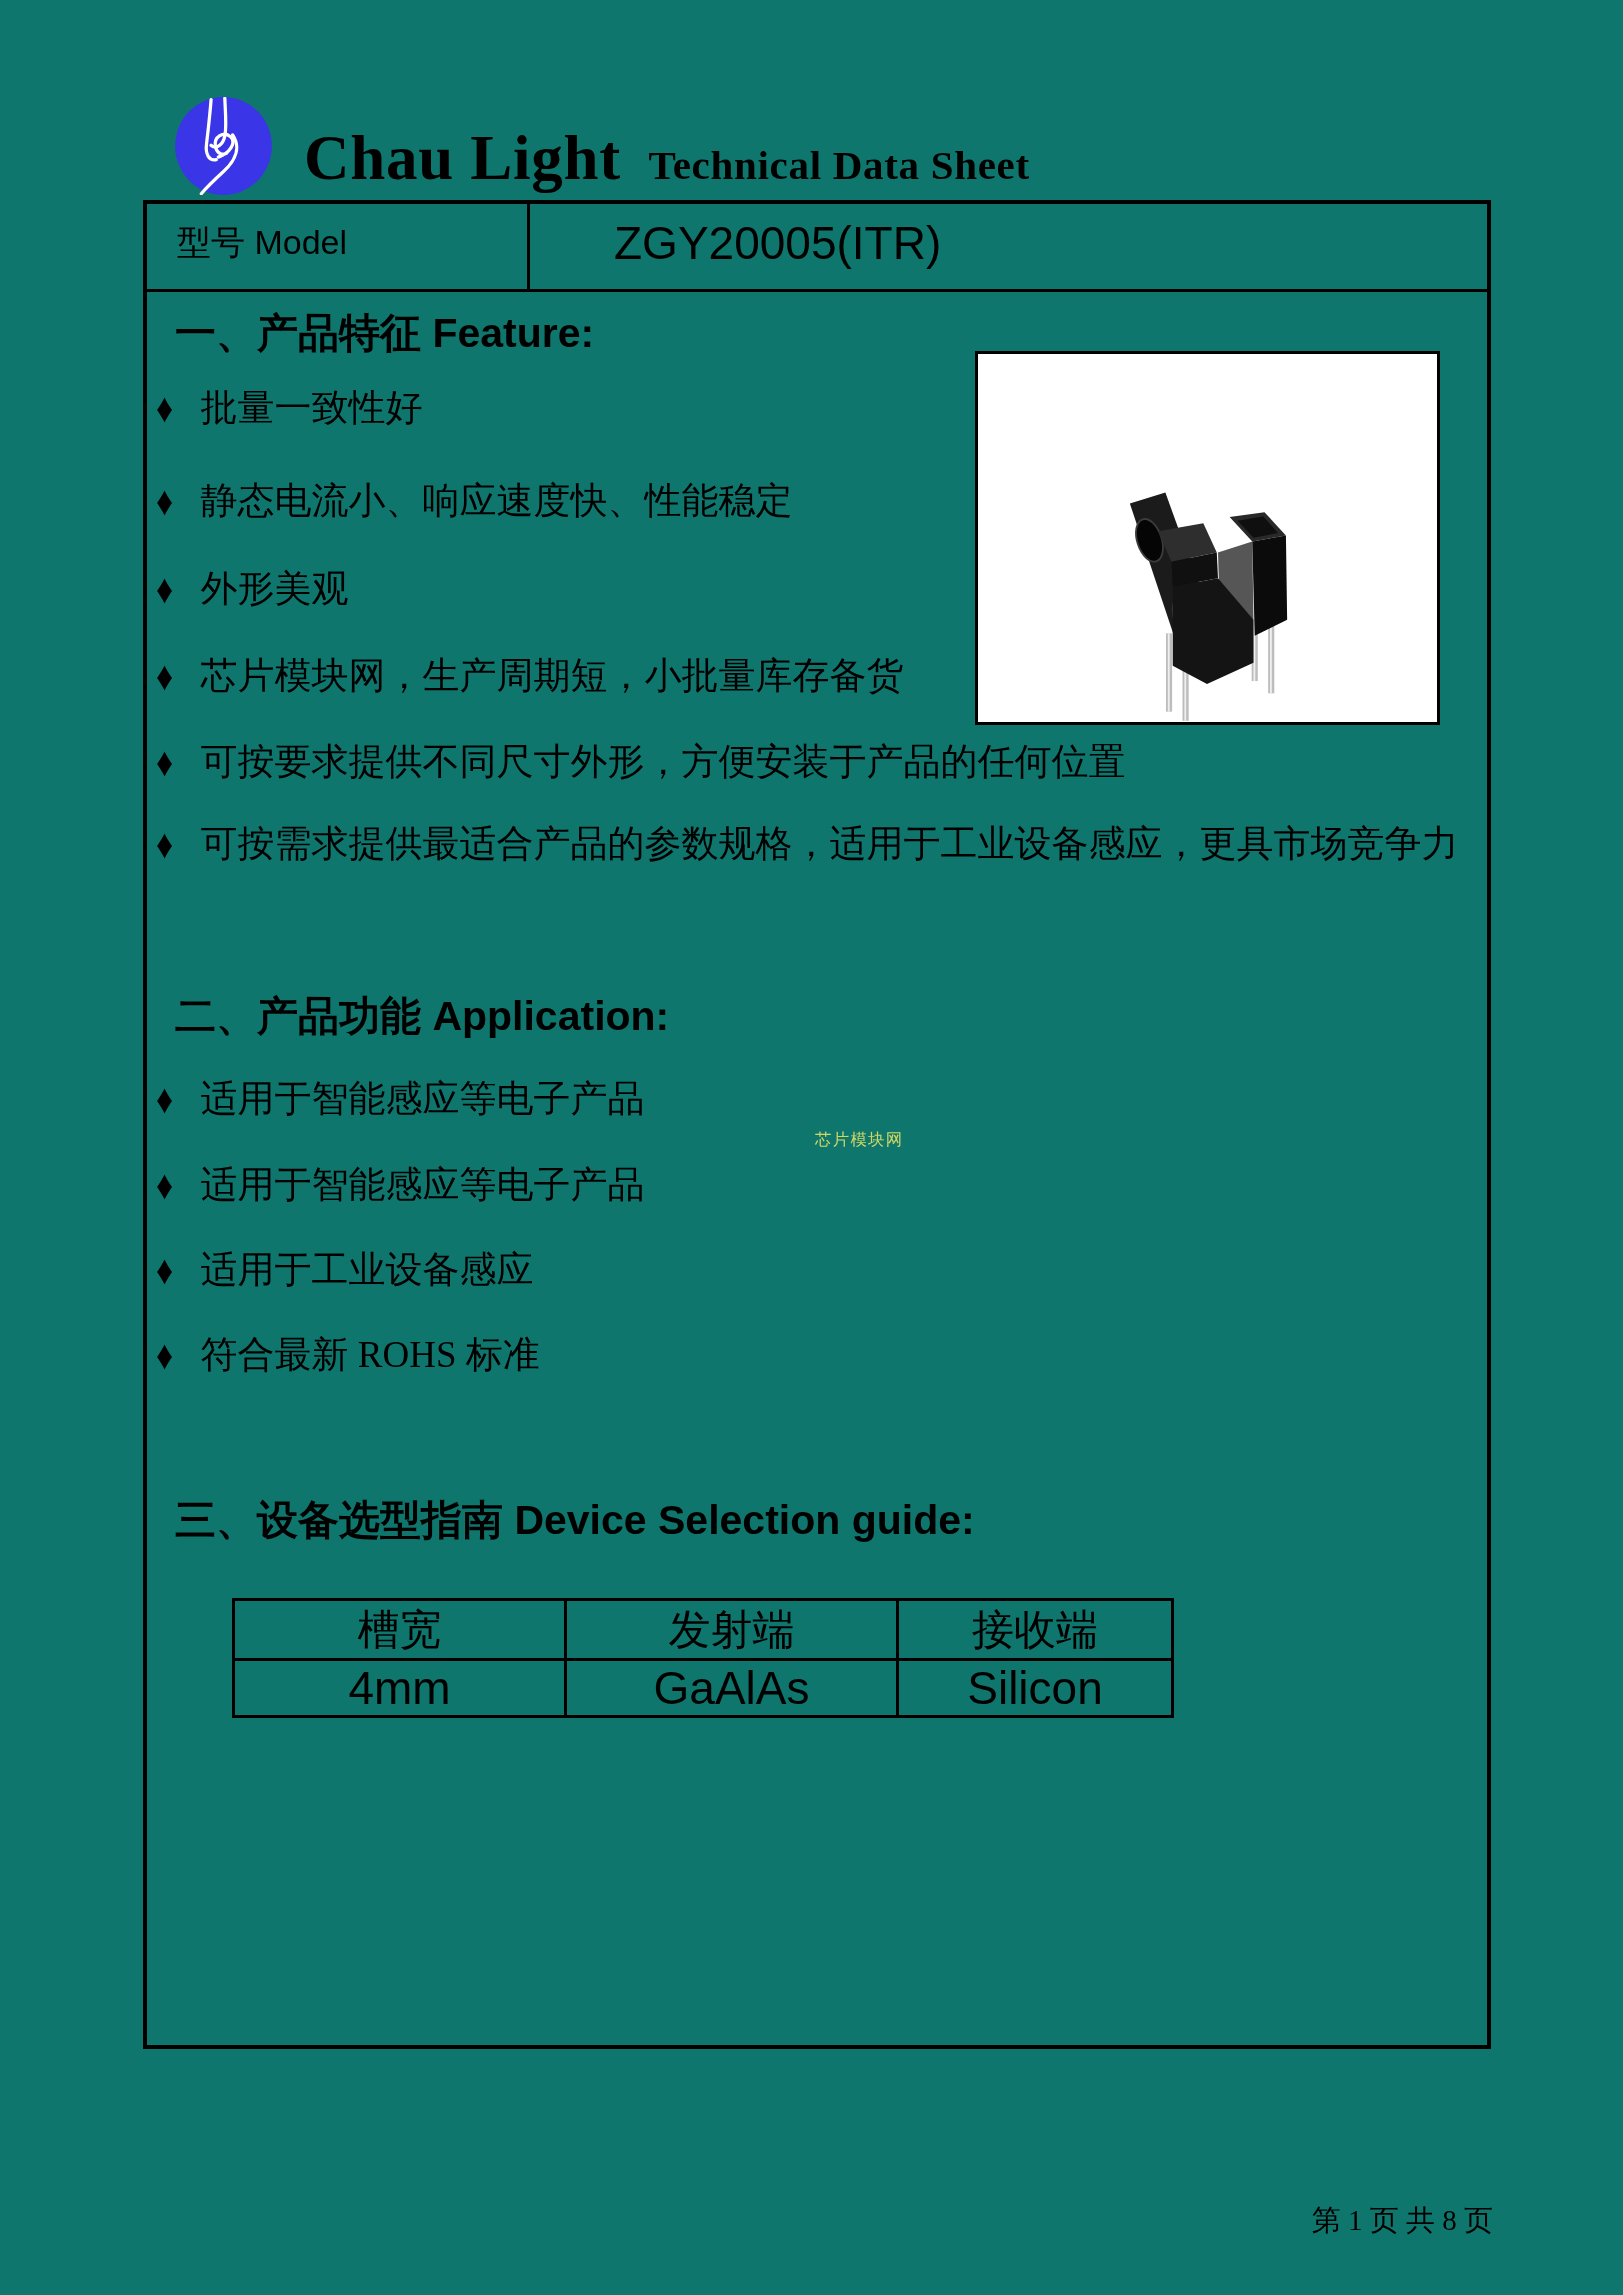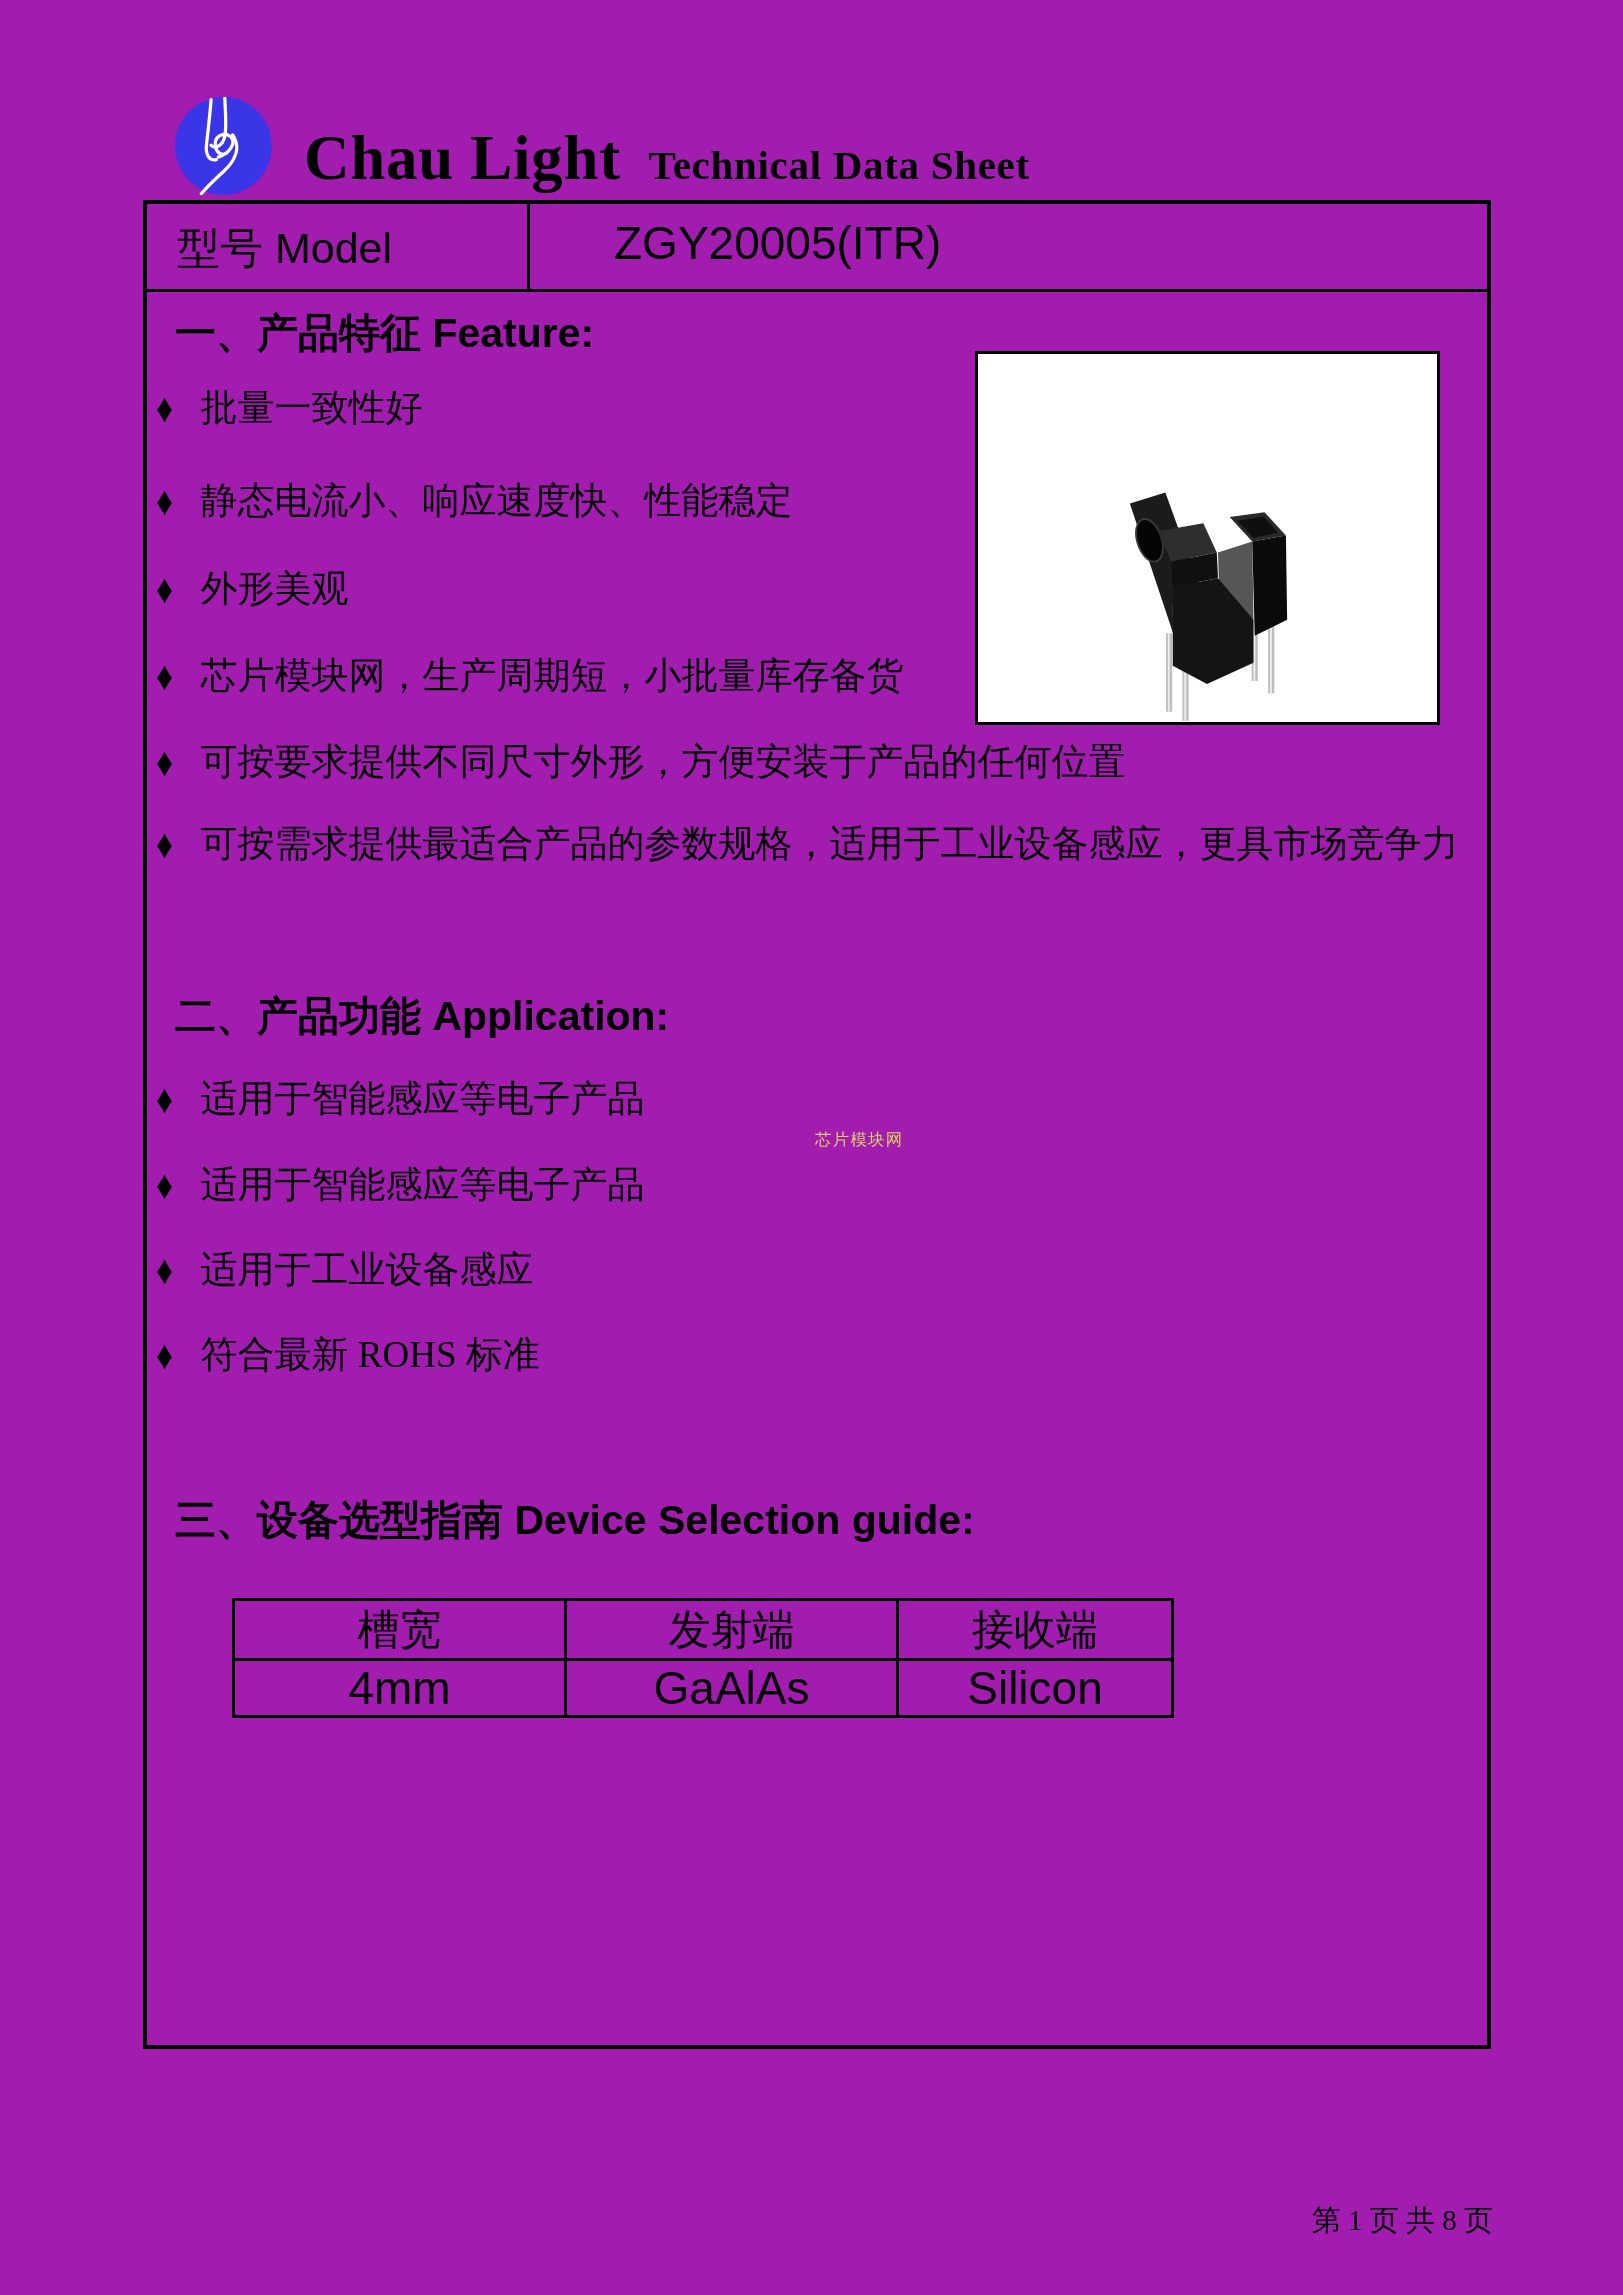--- a/index.html
+++ b/index.html
@@ -1,33 +1,33 @@
 <!DOCTYPE html>
 <html style="font-size:10.5px"><head>
 <meta charset="utf-8">
 <style>
   * { margin:0; padding:0; box-sizing:border-box; }
   body { background:#888; font-family:"Liberation Serif", serif; }
   #page {
-    position:relative; width:1623px; height:2295px; background:#a21caf;
+    position:relative; width:1623px; height:2295px; background:#0f766e;
     margin:0 auto; overflow:hidden; color:#000;
   }
   .abs { position:absolute; }
 
   
   #logo { left:175px; top:97px; width:97px; height:98px; }
   #brand-line { left:304px; top:122px; display:flex; align-items:baseline; gap:27.5px; white-space:nowrap; }
   #brand { font-family:"Liberation Serif", serif; font-weight:700; font-size:63px; letter-spacing:0.7px; }
   #subtitle { font-family:"Liberation Serif", serif; font-weight:700; font-size:41px; letter-spacing:0.7px; }
 
   
   #main-box { left:143px; top:200px; width:1348px; height:1849px; border:4.6px solid #000; }
   #model-divider-v { left:527px; top:200px; width:3.3px; height:92px; background:#000; }
   #model-divider-h { left:143px; top:289px; width:1348px; height:3.3px; background:#000; }
-  #model-label { left:177px; top:220px; font-size:43px; font-family:"Liberation Sans", sans-serif; }
+  #model-label { left:177px; top:220px; font-size:34px; font-family:"Liberation Sans", sans-serif; }
   #model-value { left:586px; top:216px; font-size:46px; font-family:"Liberation Sans", sans-serif;margin-left:28px; }
 
   .section-title {
     font-family:"Liberation Sans", sans-serif; font-weight:700; font-size:41px;
     left:175px; white-space:nowrap;
   }
   #feature-title { top:306px; }
   #application-title { top:989px; }
   #selection-title { top:1493px; }
 

